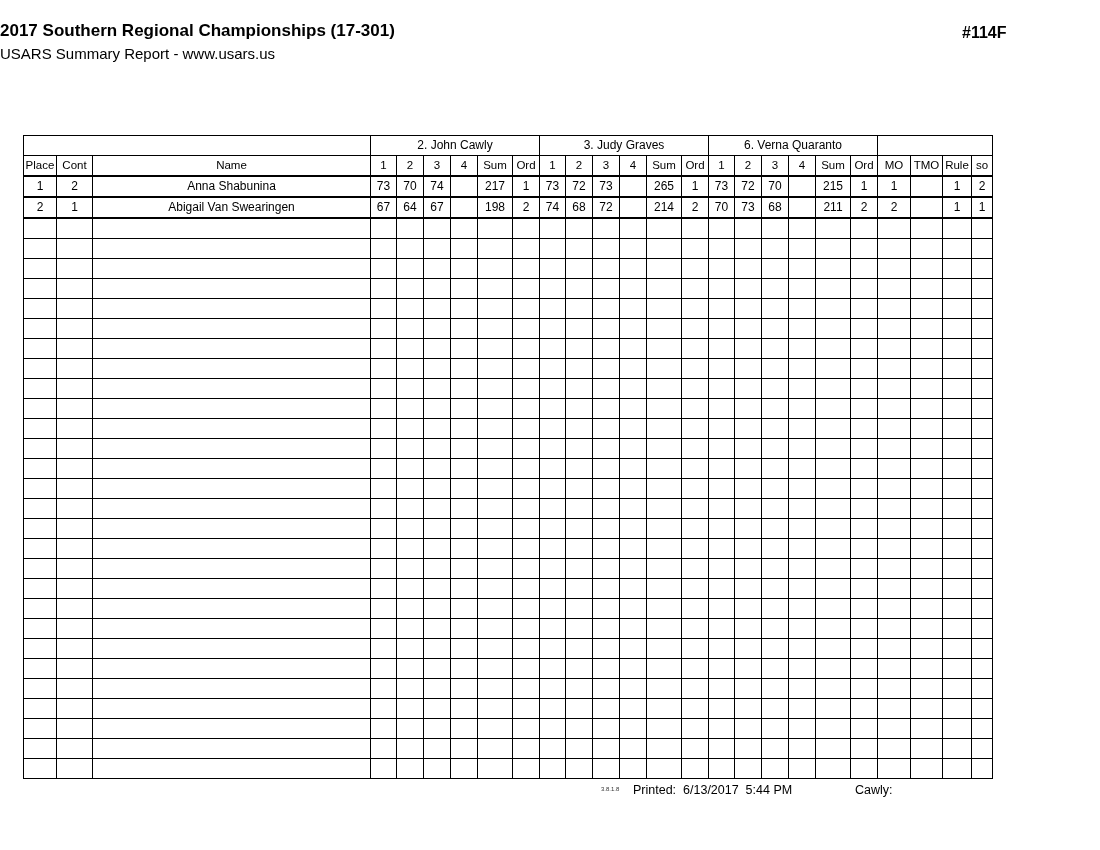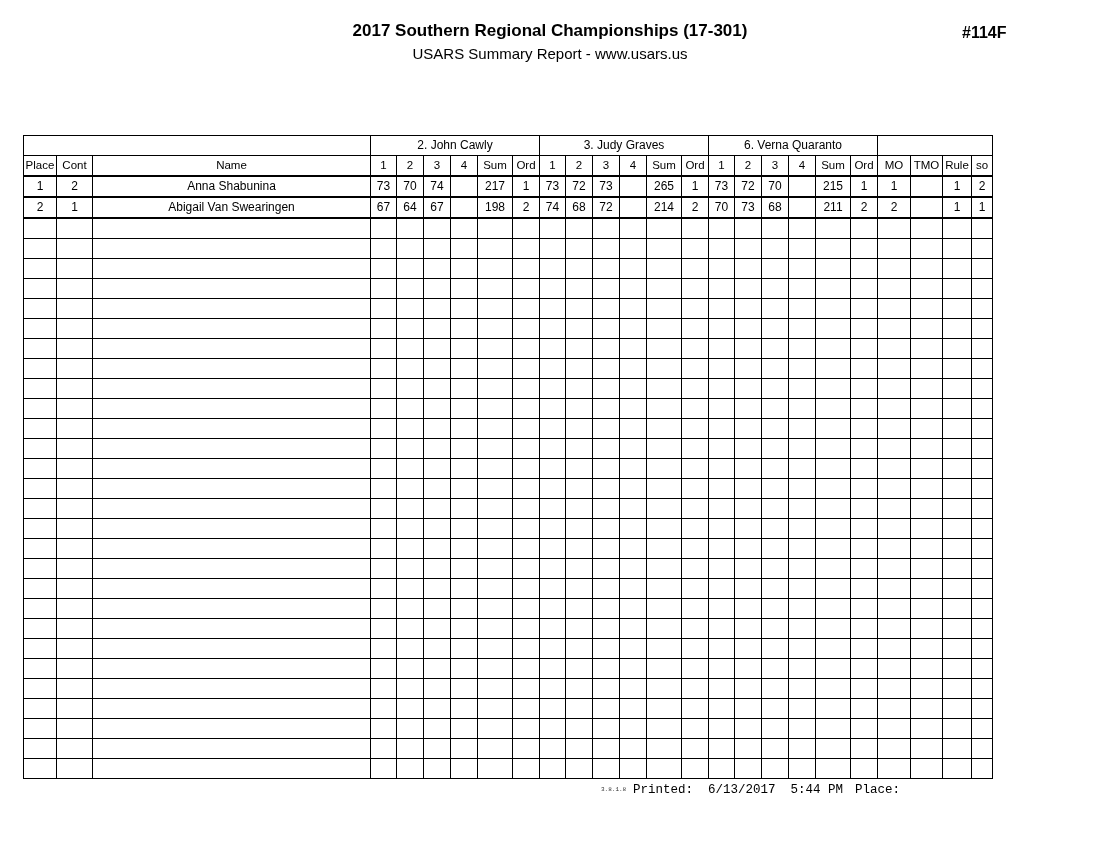--- a/index.html
+++ b/index.html
@@ -1,21 +1,21 @@
 <!DOCTYPE html>
 <html><head>
 <meta charset="utf-8">
 <style>
   html,body{margin:0;padding:0;background:#fff;}
   .page{position:relative;width:1100px;height:850px;background:#ffffff;overflow:hidden;
         font-family:"Liberation Sans",sans-serif;color:#000;}
   
   .req-block{position:absolute;left:26px;top:15px;font-size:12px;line-height:17px;white-space:pre;}
   
-  .header-center{position:absolute;left:0;top:21px;width:100%;text-align:center;}
+  .header-center{position:absolute;left:0;top:21px;width:100%;text-align:left;}
   .hc-title{font-size:17px;font-weight:bold;}
   .hc-venue{font-size:13.5px;margin-top:3px;white-space:pre;}
   .hc-event{font-size:18px;font-weight:bold;letter-spacing:1px;margin-top:4px;}
   .hc-report{font-size:15px;margin-top:4px;}
   .event-number{position:absolute;left:962px;top:24px;font-size:16px;font-weight:bold;}
   
   table.results{position:absolute;left:23px;top:135px;border-collapse:collapse;table-layout:fixed;padding-left:28px;}
   table.results td{border:1px solid #000;height:19px;padding:0;font-size:12px;line-height:19px;
         text-align:center;font-weight:normal;overflow:hidden;white-space:nowrap;}
   td.nob{border:none;}
@@ -23,21 +23,21 @@
   tr.col-header-row td{border-bottom:2px solid #000;font-size:11.5px;}
   td.h-name{text-align:left;padding-left:6px;}
   td.thick{border-left:3px solid #000;border-right:3px solid #000;}
   tr.filled td{border-bottom:2px solid #000;}
   td.v-place{text-align:left;padding-left:8px;font-weight:bold;}
   td.v-cont{font-weight:bold;}
   td.v-name{text-align:left;padding-left:6px;font-weight:bold;font-size:13px;}
   td.v-sum{text-align:right;padding-right:4px;}
   td.v-ord{font-weight:bold;}
   
-  .footer{position:absolute;left:0;top:783px;width:1100px;height:20px;font-family:Liberation Mono, monospace;}
+  .footer{position:absolute;left:0;top:783px;width:1100px;height:20px;}
   .version{position:absolute;left:601px;top:3px;font-size:6px;color:#333;letter-spacing:0;}
   .printed{position:absolute;left:633px;top:0;font-size:12.5px;white-space:pre;}
   .scorer{position:absolute;left:855px;top:0;font-size:12.5px;}
 </style>
 </head>
 <body>
 
 <div class="page">
 
 
@@ -922,16 +922,16 @@
           <td class="v-tmo"></td>
           <td class="v-rule"></td>
           <td class="v-so"></td>
         </tr>
       </tbody>
   </table>
 
   <div class="footer">
     <span class="version">3.8.1.8</span>
     <span class="printed"><span>Printed:</span>  <span>6/13/2017  5:44 PM</span></span>
-    <span class="scorer">Place:</span>
+    <span class="scorer">Cawly:</span>
   </div>
 
 </div>
 
 </body></html>

